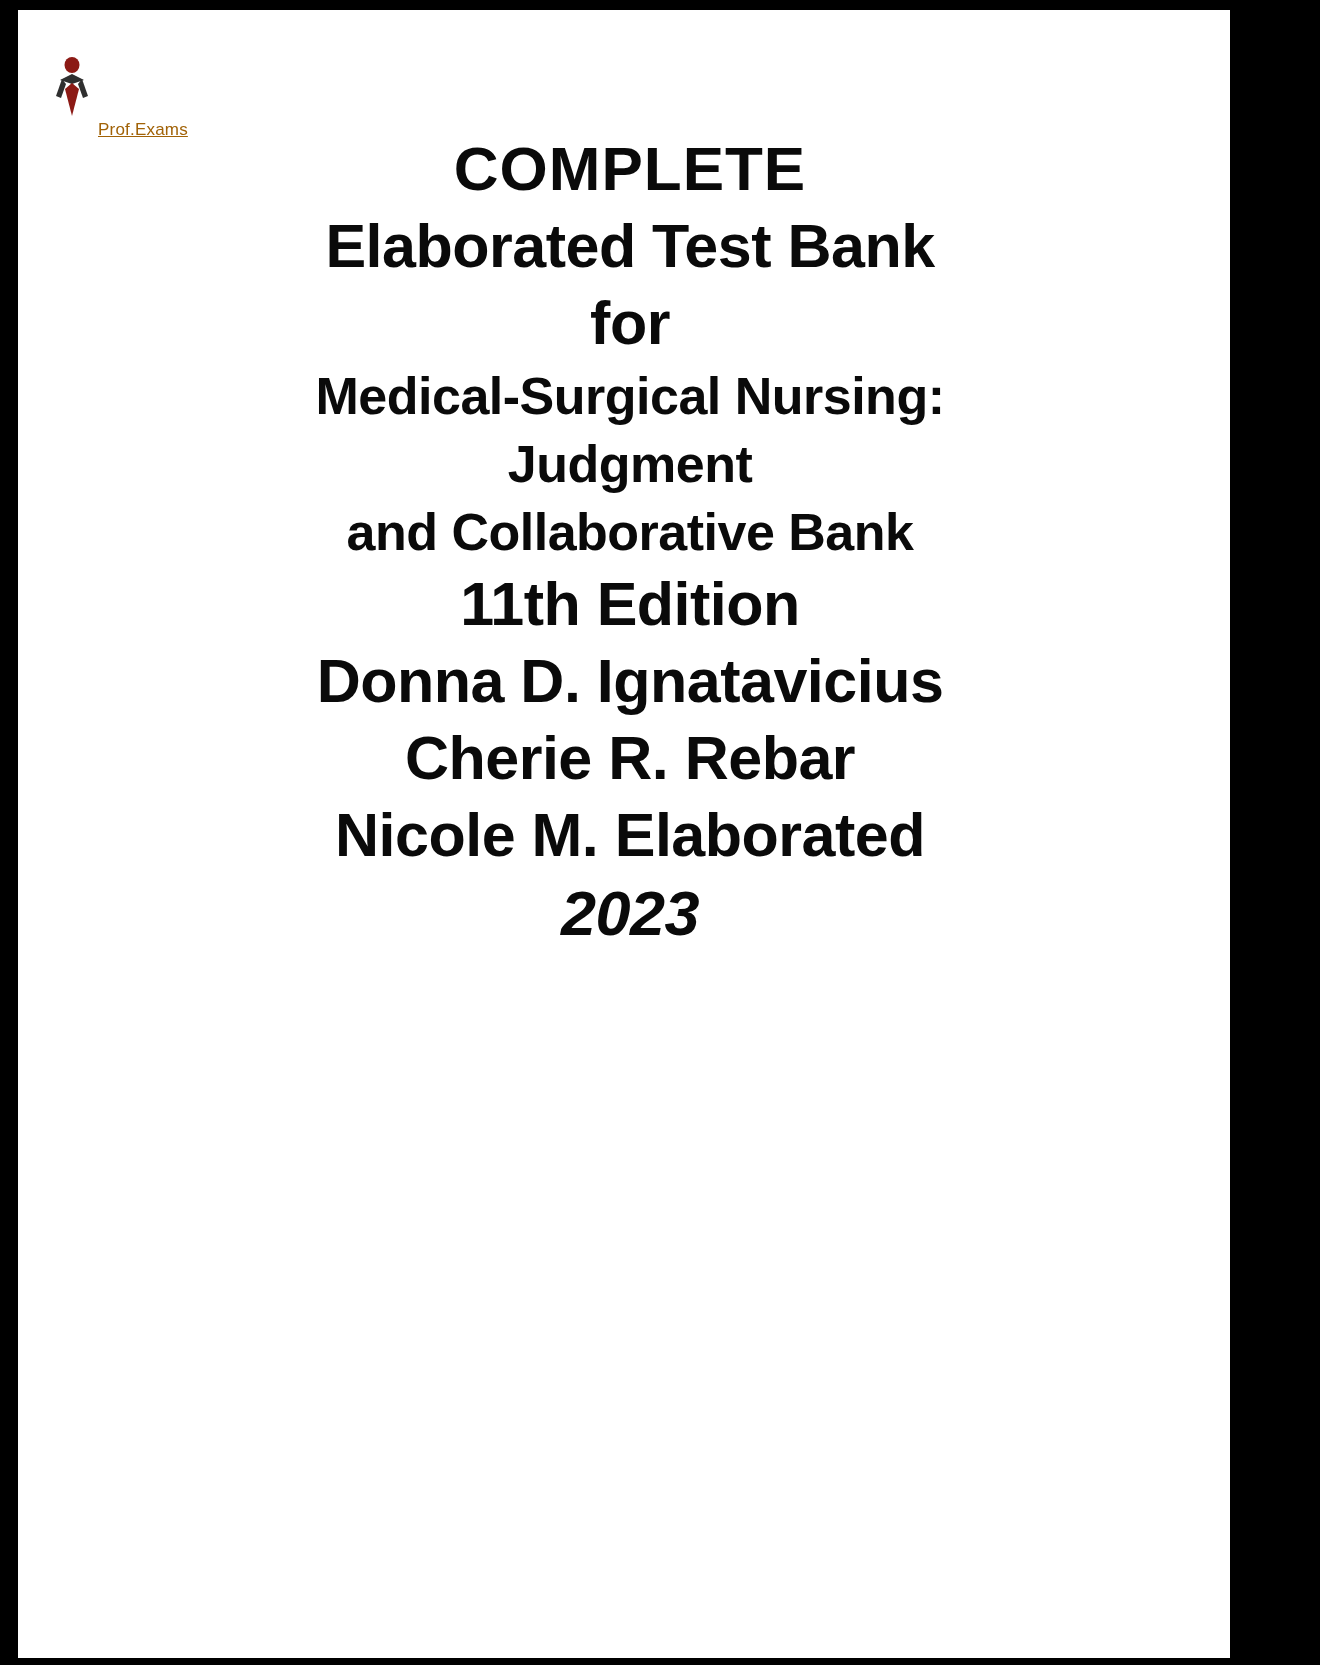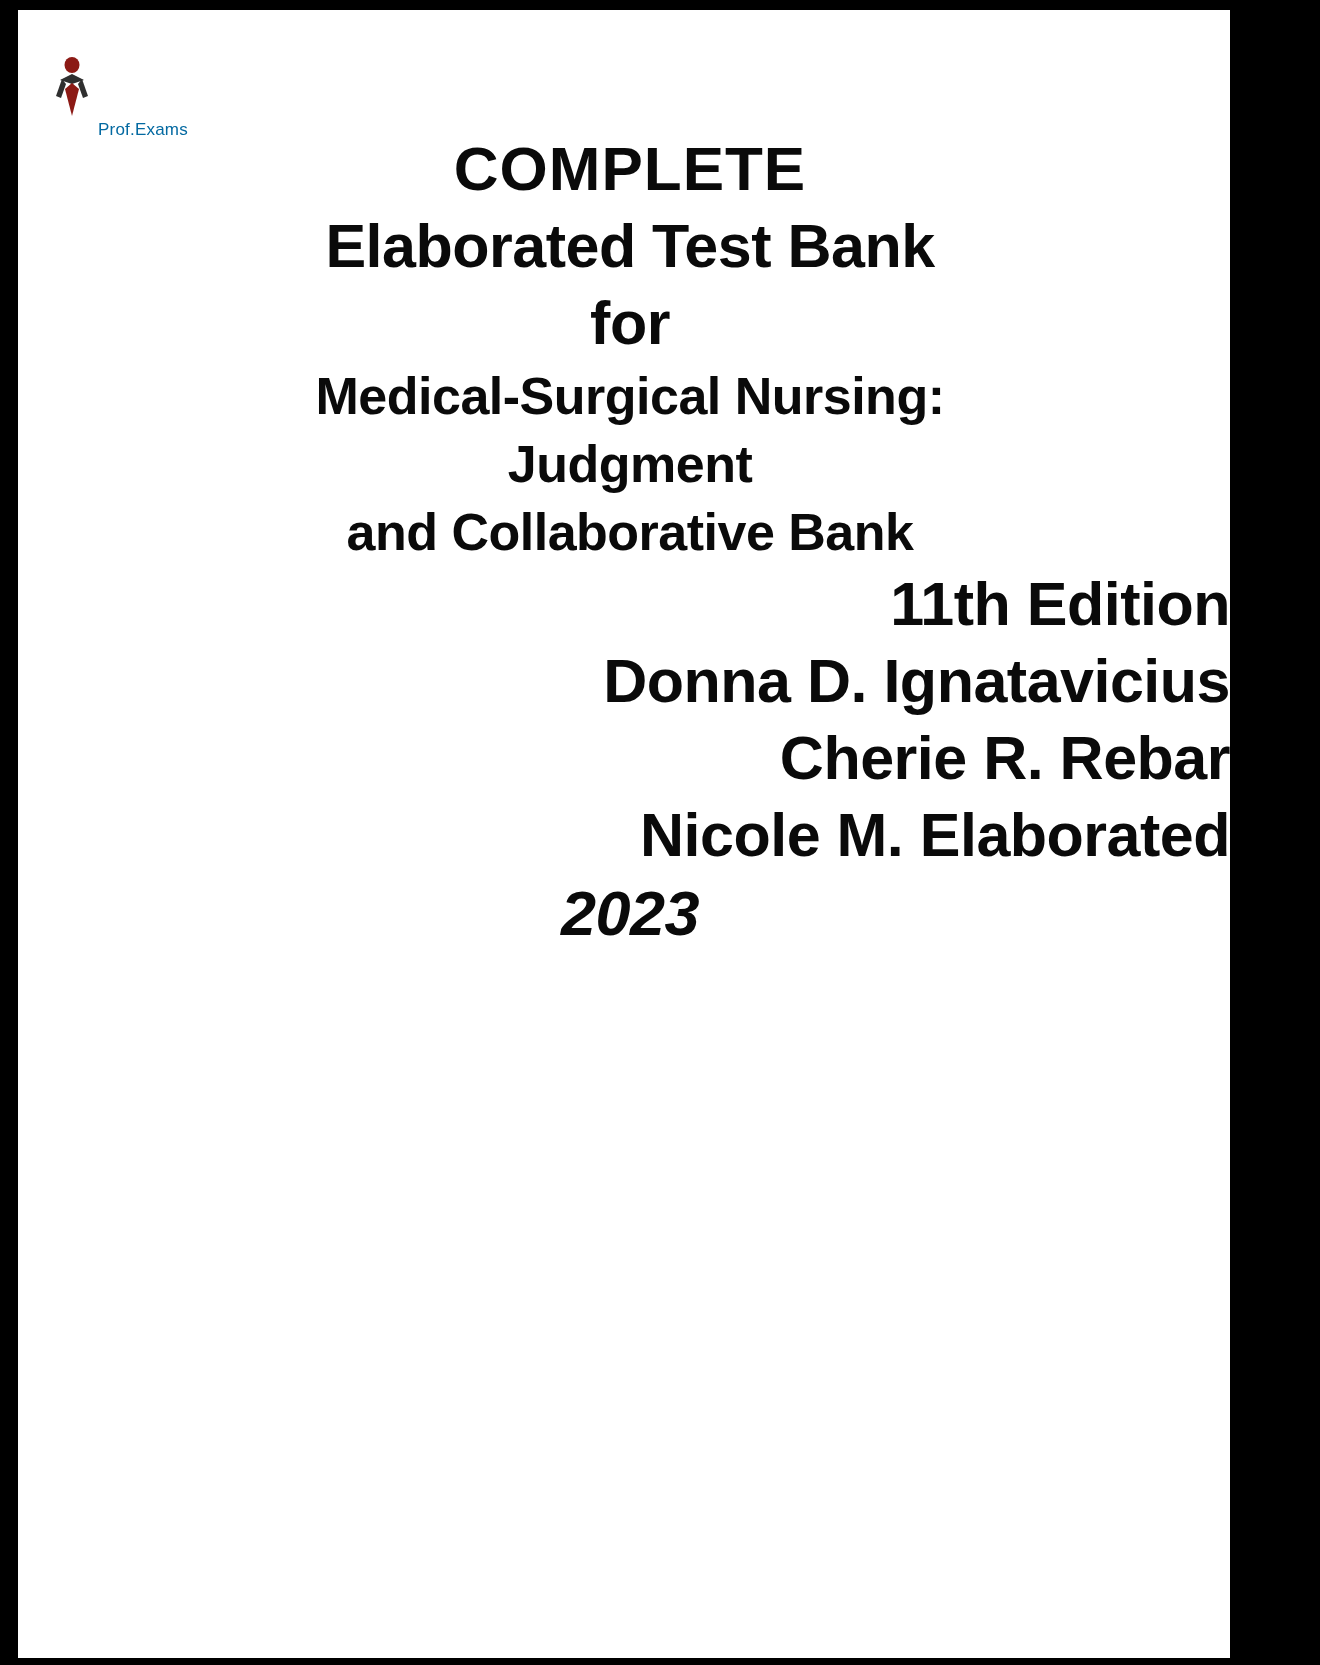--- a/index.html
+++ b/index.html
@@ -42,45 +42,46 @@
     left: 16px;
     top: 0px;
     width: 44px;
     height: 62px;
   }
   .logo-caption {
     position: absolute;
     left: 64px;
     top: 64px;
     font-size: 17px;
-    color: #0369a1;
+    color: #a16207;
     letter-spacing: 0.2px;
     white-space: nowrap;
     font-family: "Liberation Sans", sans-serif;
+    text-decoration: underline;
   }
   .title-block {
     position: absolute;
     left: 0;
     top: 128px;
     width: 1212px;
     text-align: center;
     padding-left: 12px;
   }
   .tline {
     font-weight: bold;
     color: #0a0a0a;
     line-height: 1.0;
     letter-spacing: -0.5px;
     font-family: "Liberation Sans", sans-serif;
     white-space: nowrap;
   }
   .t-complete { font-size: 62px; margin: 0 0 16px 0; letter-spacing: 1px; }
   .t-big { font-size: 61px; margin: 0 0 16px 0; }
   .t-huge { font-size: 52px; margin: 0 0 16px 0; }
-  .t-mid { font-size: 61px; margin: 0 0 16px 0; text-align: right; }
+  .t-mid { font-size: 61px; margin: 0 0 16px 0; }
   .t-year { font-size: 63px; margin: 0; font-style: italic; }
 </style>
 </head>
 <body>
 
 <div class="page-frame">
   <div class="page-sheet">
 
     <div class="logo-block">
       <span class="logo-mark">

